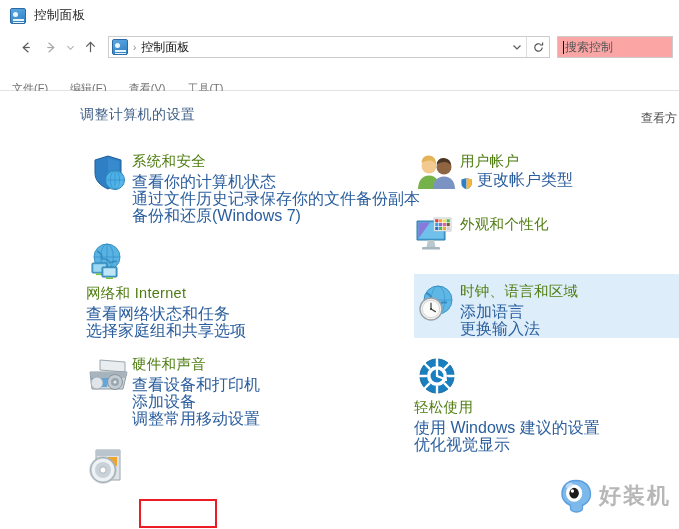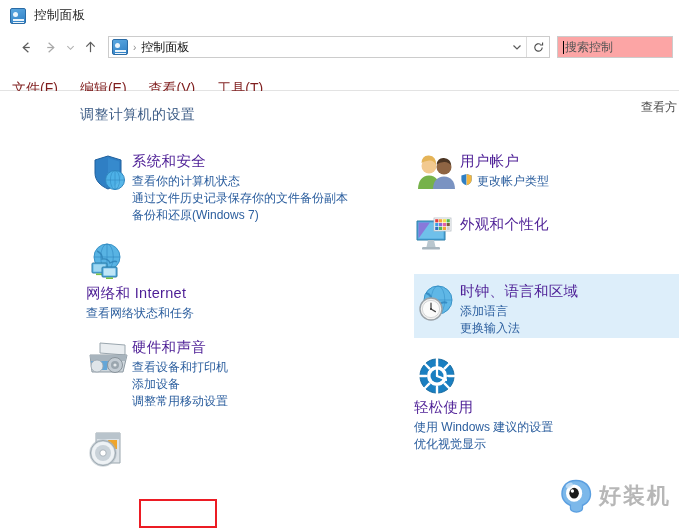--- a/index.html
+++ b/index.html
@@ -153,22 +153,22 @@
 
   
   .menubar {
     height: 27px;
     display: flex;
     align-items: center;
     padding-left: 12px;
     border-bottom: 1px solid #e3e3e3;
   }
   .menu-item {
-    font-size: 14px;
-    color: #7f1d1d;
+    font-size: 11px;
+    color: #737373;
     margin-right: 22px;
     white-space: nowrap;
     margin-top: 24px;
   }
 
   
   .content {
     position: relative;
     height: 430px;
     background: #ffffff;
@@ -177,21 +177,21 @@
     position: absolute;
     left: 80px;
     top: 15px;
     font-size: 14px;
     color: #3f5e87;
     letter-spacing: .4px;
   }
   .viewby {
     position: absolute;
     right: 0px;
-    top: 8px;
+    top: 19px;
     font-size: 12px;
     color: #4a4a4a;
     white-space: nowrap;
     overflow: hidden;
     width: 38px;
   }
 
   .columns {
     position: absolute;
     left: 0; top: 55px; right: 0;
@@ -220,36 +220,37 @@
     justify-content: center;
     padding-top: 2px;
   }
   .cat-body {
     flex: 1 1 auto;
     min-width: 0;
     padding-top: 1px;
   }
   .cat-title {
     font-size: 14.5px;
-    color: #4c1d95;
+    color: #4d7c0f;
     line-height: 19px;
     letter-spacing: .3px;
     margin-bottom: 2px;
     white-space: nowrap;
   }
   .cat-link {
-    font-size: 12px;
+    font-size: 16px;
     color: #2b5e9e;
     line-height: 17px;
     white-space: nowrap;
     display: block;
   }
   .cat-link.with-shield {
     display: flex;
-    align-items: flex-start;
+    align-items: flex-end;
+    font-family: Liberation Mono, monospace;
   }
   .shield-mini {
     width: 13px; height: 13px;
     margin-right: 4px;
     flex: none;
   }
 
   
   .redbox {
     position: absolute;
@@ -387,20 +388,21 @@
             <rect x="5.5" y="23.3" width="12" height="7.3" fill="#9fd8f2"></rect>
             <rect x="8" y="32.5" width="7" height="1.6" fill="#7bc244"></rect>
             <rect x="14" y="26" width="15" height="10" rx="1" fill="#4da6dc" stroke="#2f7fa8" stroke-width="1"></rect>
             <rect x="15.5" y="27.3" width="12" height="7.3" fill="#bfe6f7"></rect>
             <rect x="18" y="36.4" width="7" height="1.6" fill="#7bc244"></rect>
           </svg>
         </div>
         <div class="cat-body">
           <div class="cat-title">网络和 Internet</div>
           <span class="cat-link">查看网络状态和任务</span>
+          <span class="cat-link">选择家庭组和共享选项</span>
         </div>
       </div>
 
       <div class="category" style="margin-top:6px;">
         <div class="cat-icon">
           <svg width="44" height="42" viewBox="0 0 44 42">
             <path d="M13 4 L38 6 L38 16 L13 14 Z" fill="#e9edf0" stroke="#9aa6ae" stroke-width="1"></path>
             <path d="M3 16 L40 16 L36 33 L5 33 Z" fill="#cfd7dd" stroke="#8e9aa3" stroke-width="1"></path>
             <path d="M3 16 L40 16 L38 22 L4 22 Z" fill="#a8b4bd"></path>
             <path d="M4 22 L22 22 L20 31 L6 31 Z" fill="#63a6d8"></path>

